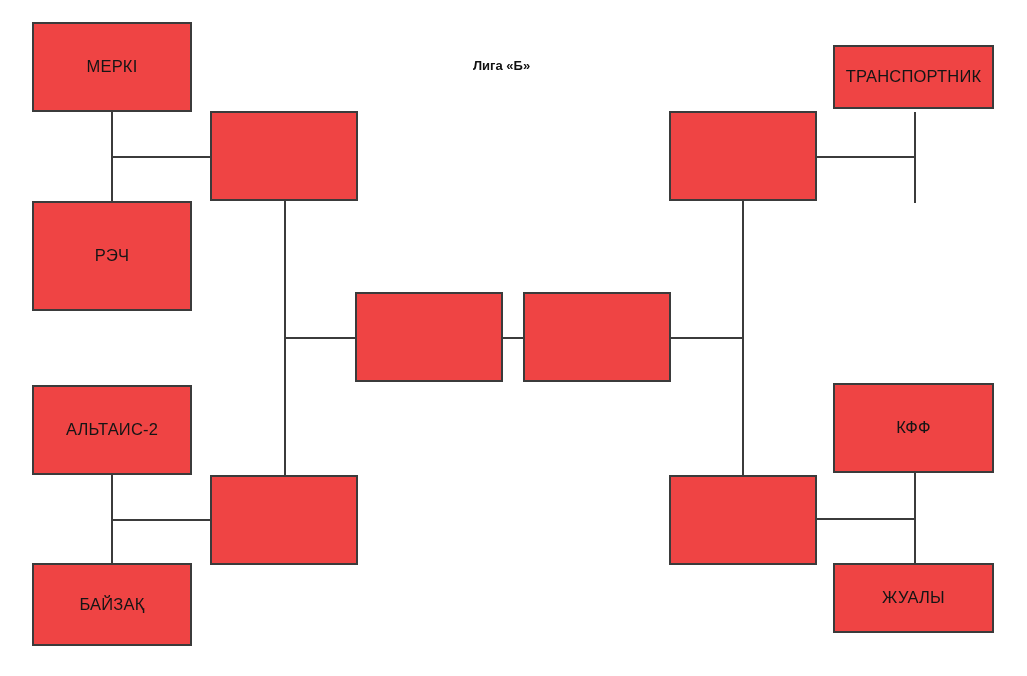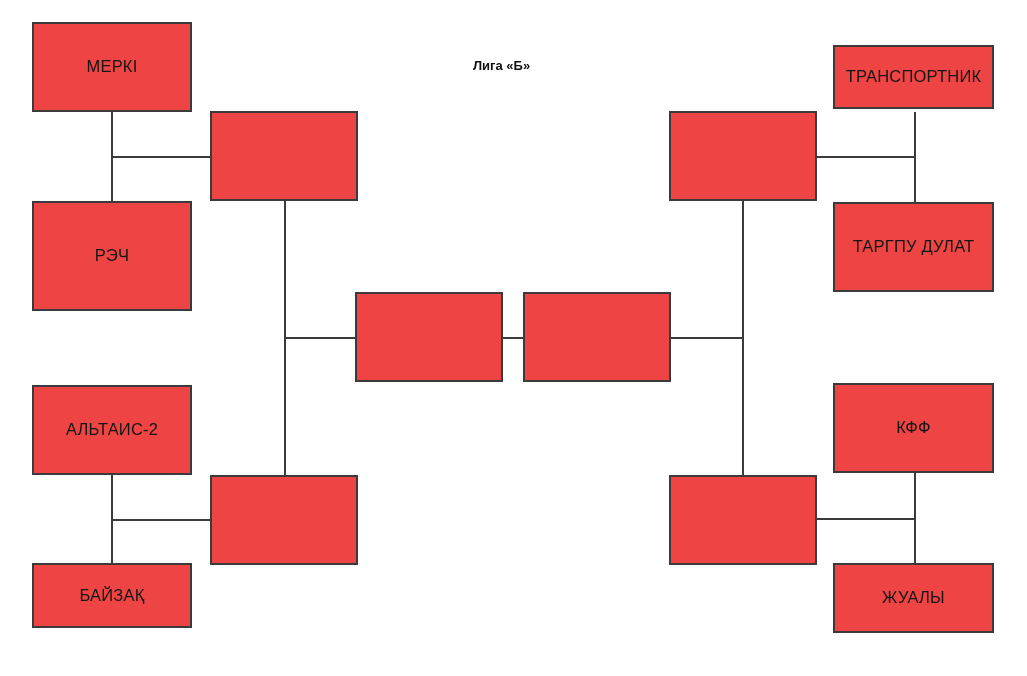--- a/index.html
+++ b/index.html
@@ -64,21 +64,21 @@
 
   <div class="node" style="left:32px; top:201px; width:160px; height:110px;">РЭЧ</div>
 
   <div class="connector v" style="left:111px; top:112px; height:91px;"></div>
   <div class="connector h" style="left:111px; top:156px; width:101px;"></div>
 
   <div class="node empty" style="left:210px; top:111px; width:148px; height:90px;"></div>
 
   <div class="node" style="left:32px; top:385px; width:160px; height:90px;">АЛЬТАИС-2</div>
 
-  <div class="node" style="left:32px; top:563px; width:160px; height:65px;">БАЙЗАҚ</div>
+  <div class="node" style="left:32px; top:563px; width:160px; height:83px;">БАЙЗАҚ</div>
 
   <div class="connector v" style="left:111px; top:475px; height:90px;"></div>
   <div class="connector h" style="left:111px; top:519px; width:101px;"></div>
 
   <div class="node empty" style="left:210px; top:475px; width:148px; height:90px;"></div>
 
   <div class="connector v" style="left:284px; top:201px; height:276px;"></div>
   <div class="connector h" style="left:284px; top:337px; width:73px;"></div>
 
   <div class="node empty" style="left:355px; top:292px; width:148px; height:90px;"></div>
@@ -92,21 +92,20 @@
 
   <div class="node empty" style="left:669px; top:111px; width:148px; height:90px;"></div>
 
   <div class="node empty" style="left:669px; top:475px; width:148px; height:90px;"></div>
 
   <div class="connector h" style="left:815px; top:156px; width:101px;"></div>
   <div class="connector v" style="left:914px; top:112px; height:91px;"></div>
 
   <div class="node" style="left:833px; top:22px; width:161px; height:64px;margin-top:23px;">ТРАНСПОРТНИК</div>
 
-  <div class="node" style="left:833px; top:202px; width:161px; height:90px;">ТАРГПУ ДУЛАТ</div>
 
   <div class="connector h" style="left:815px; top:518px; width:101px;"></div>
   <div class="connector v" style="left:914px; top:473px; height:90px;"></div>
 
   <div class="node" style="left:833px; top:383px; width:161px; height:90px;">КФФ</div>
 
   <div class="node" style="left:833px; top:563px; width:161px; height:70px;">ЖУАЛЫ</div>
 
 </div>
 

